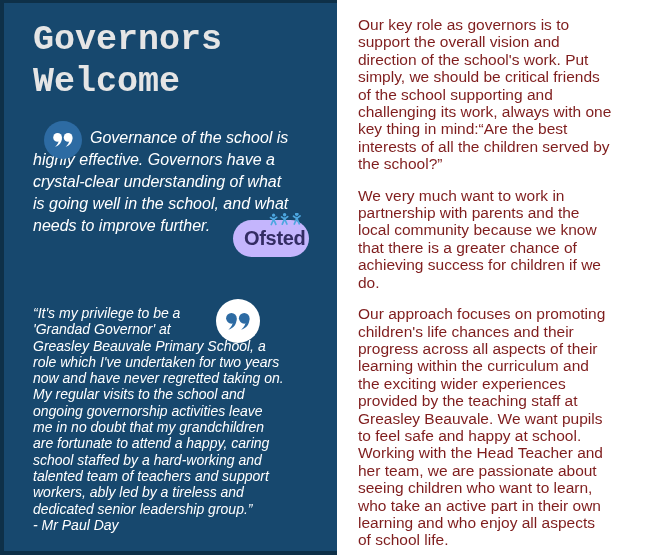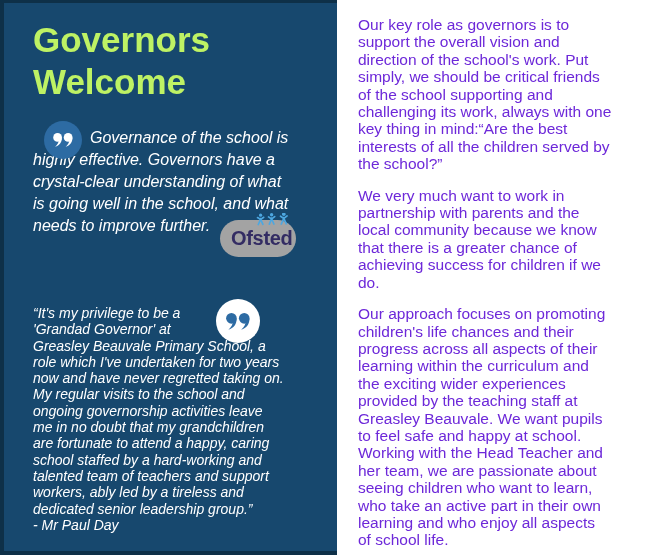--- a/index.html
+++ b/index.html
@@ -24,21 +24,22 @@
     border-bottom: 4px solid #0e3048;
     padding: 16px 22px 0 29px;
     color: #ffffff;
   }
   .title {
     margin: 0;
     font-size: 35px;
     font-weight: 700;
     line-height: 42px;
     white-space: pre-line;
-    color: #bef264;
+    color: #e5e5e5;
+    font-family: Liberation Mono, monospace;
   }
 
   .quote-ofsted { position: relative; margin-top: 24px; }
   .qtext1 {
     margin: 0;
     font-style: italic;
     font-size: 16px;
     line-height: 22px;
     white-space: pre-line;
     text-indent: 57px;
@@ -54,23 +55,23 @@
     left: 11px; top: -6px;
     width: 38px; height: 38px;
     background: #2d6ba3;
   }
   .qicon-open svg { width: 20px; height: 14px; }
   .qicon-open path, .qicon-open circle { fill: #ffffff; }
 
   .ofsted-logo {
     position: relative;
     width: 76px; height: 37px;
-    background: #a3a3a3;
+    background: #c4b5fd;
     border-radius: 19px;
-    margin: -17px 19px 0 auto;
+    margin: -17px 6px 0 auto;
     display: flex;
     align-items: center;
   }
   .ofsted-word {
     font-weight: 700;
     font-size: 20px;
     color: #332c63;
     margin-left: 11px;
     letter-spacing: -0.3px;
   }
@@ -92,21 +93,21 @@
   .qicon-close svg { width: 24px; height: 17px; }
   .qicon-close path, .qicon-close circle { fill: #2d6ba3; }
 
   
   .content {
     position: absolute;
     left: 337px; top: 0;
     width: 310px; height: 555px;
     box-sizing: border-box;
     padding: 16px 8px 16px 21px;
-    color: #6d28d9;
+    color: #7f1d1d;
     font-size: 15.5px;
     line-height: 17.4px;
   }
   .content p { margin: 0 0 14px 0; white-space: pre-line; }
 </style>
 </head>
 <body>
 
 <div class="page">
 

